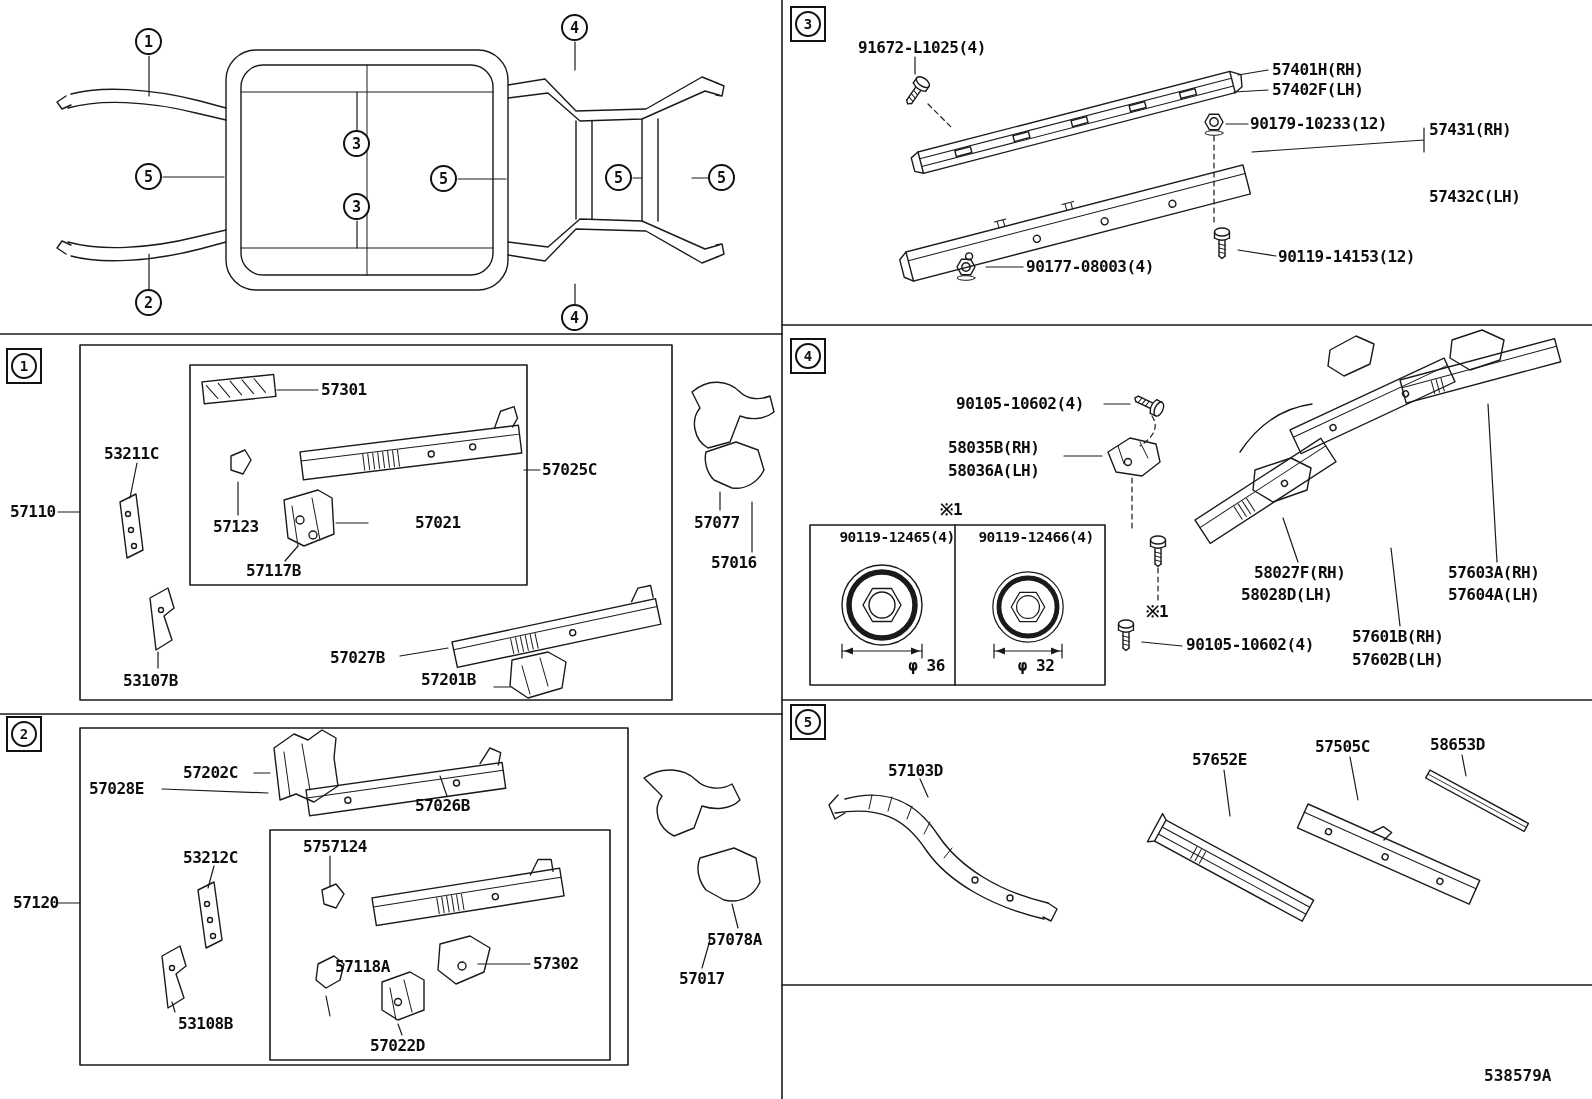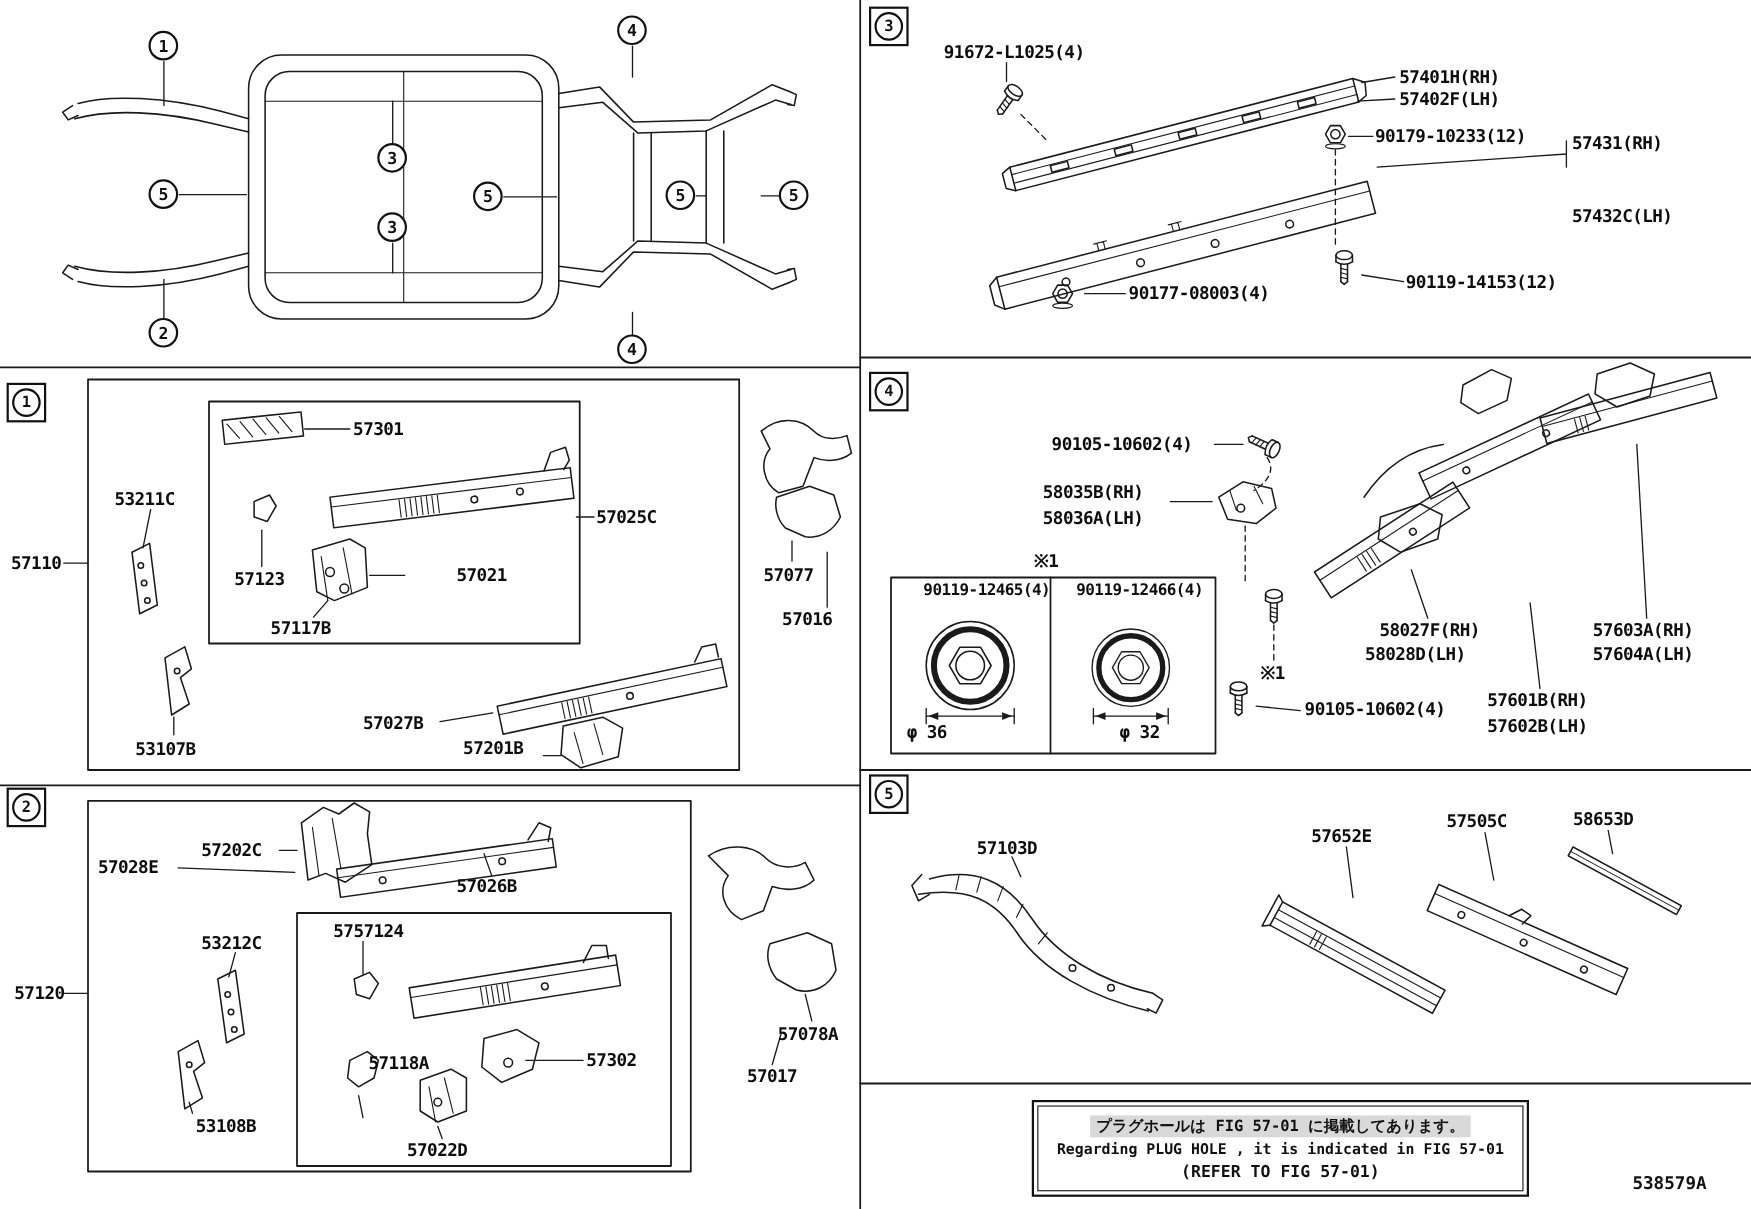--- a/index.html
+++ b/index.html
@@ -396,38 +396,31 @@
   <div class="lbl" style="left:1429px; top:144px;margin-top:44px;">57432C(LH)</div>
   <div class="lbl" style="left:1026px; top:258px;">90177-08003(4)</div>
   <div class="lbl" style="left:1278px; top:248px;">90119-14153(12)</div>
 
   <div class="lbl" style="left:956px;  top:395px;">90105-10602(4)</div>
   <div class="lbl" style="left:948px;  top:439px;">58035B(RH)</div>
   <div class="lbl" style="left:948px;  top:462px;">58036A(LH)</div>
   <div class="lbl" style="left:940px;  top:501px;">※1</div>
   <div class="lbl sm ctr" style="left:812px; top:530px; width:170px;">90119-12465(4)</div>
   <div class="lbl sm ctr" style="left:957px; top:530px; width:158px;">90119-12466(4)</div>
-  <div class="lbl ctr" style="left:772px; top:657px; width:141px;">φ 36</div>
+  <div class="lbl ctr" style="left:856px; top:657px; width:141px;">φ 36</div>
   <div class="lbl ctr" style="left:957px; top:657px; width:158px;">φ 32</div>
   <div class="lbl" style="left:1254px; top:564px;">58027F(RH)</div>
   <div class="lbl" style="left:1241px; top:586px;">58028D(LH)</div>
   <div class="lbl" style="left:1448px; top:564px;">57603A(RH)</div>
   <div class="lbl" style="left:1448px; top:586px;">57604A(LH)</div>
   <div class="lbl" style="left:1146px; top:603px;">※1</div>
   <div class="lbl" style="left:1186px; top:636px;">90105-10602(4)</div>
   <div class="lbl" style="left:1352px; top:628px;">57601B(RH)</div>
   <div class="lbl" style="left:1352px; top:651px;">57602B(LH)</div>
 
   <div class="lbl" style="left:888px;  top:762px;">57103D</div>
   <div class="lbl" style="left:1192px; top:751px;">57652E</div>
   <div class="lbl" style="left:1315px; top:738px;">57505C</div>
   <div class="lbl" style="left:1430px; top:736px;">58653D</div>
 
-  <div class="note-box">
-    <div class="inner-frame">
-      <span class="note-jp">プラグホールは FIG 57-01 に掲載してあります。</span>
-      <span class="note-en">Regarding  PLUG  HOLE , it is indicated in FIG  57-01</span>
-      <span class="note-ref">(REFER TO FIG 57-01)</span>
-    </div>
-  </div>
 
   <div class="doc-id">538579A</div>
 </div>
 
 </body></html>

